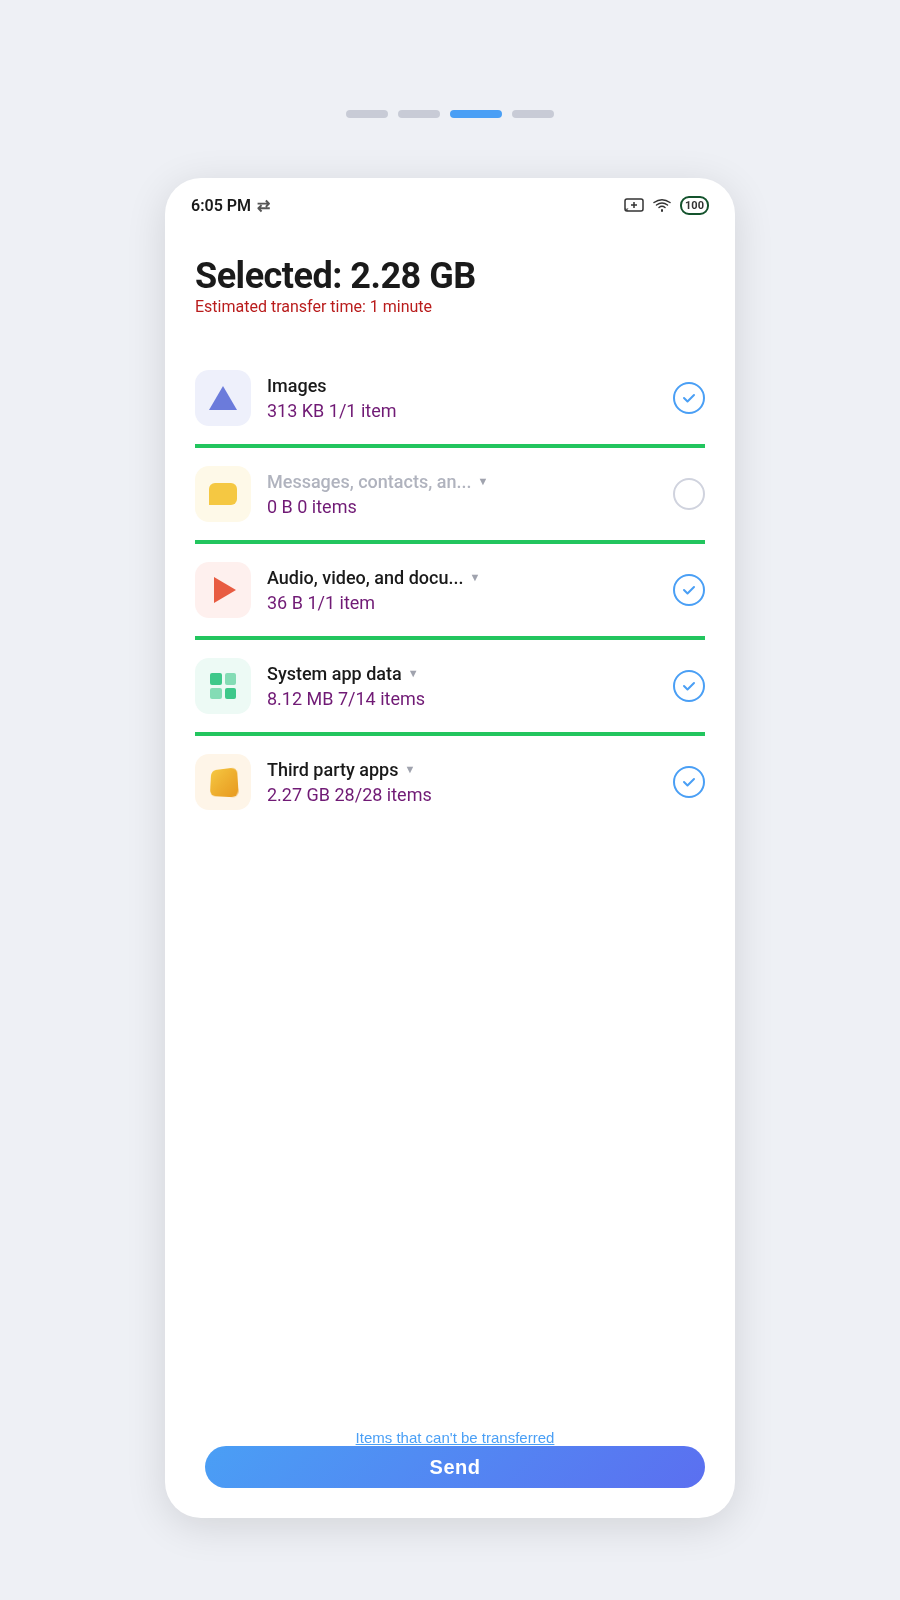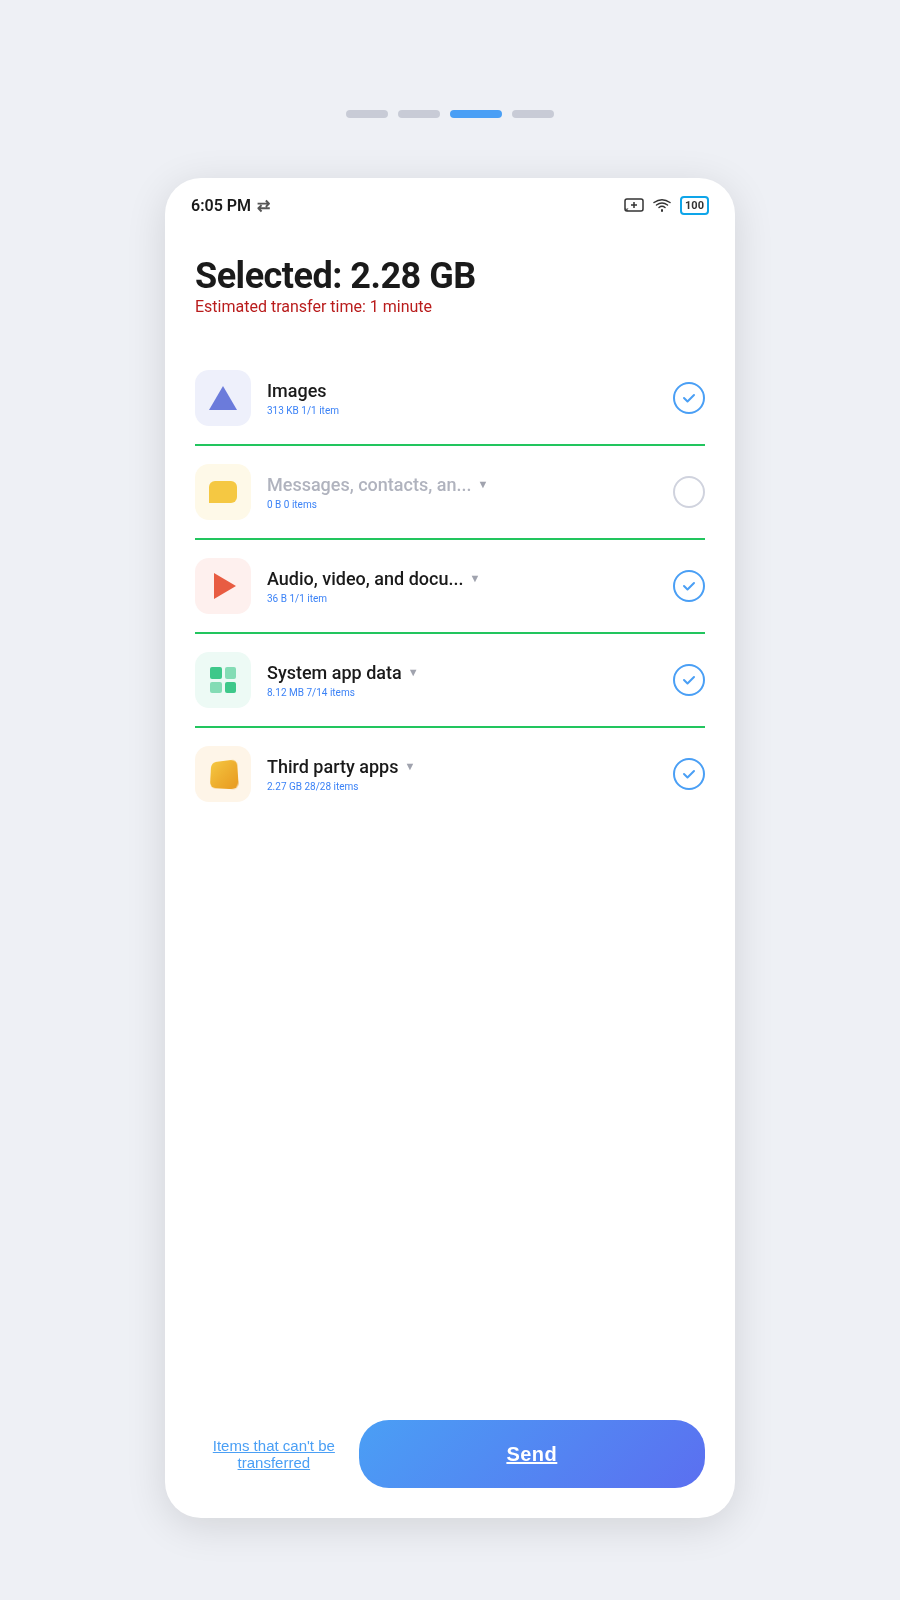--- a/index.html
+++ b/index.html
@@ -79,22 +79,22 @@
 
     .status-icon-box {
       display: flex;
       align-items: center;
       justify-content: center;
       font-size: 14px;
       color: #333;
     }
 
     .battery-icon {
-      border: 2px solid #0ea5e9;
-      border-radius: 4px;
+      border: 2px solid #14532d;
+      border-radius: 9px;
       padding: 1px 3px;
       font-size: 11px;
       font-weight: 700;
       position: relative;
       display: flex;
       align-items: center;
     }
 
     .content-area {
       padding: 30px 30px 20px 30px;
@@ -121,21 +121,21 @@
       display: flex;
       flex-direction: column;
       gap: 0;
       flex: 1;
     }
 
     .list-item {
       display: flex;
       align-items: center;
       padding: 18px 0;
-      border-bottom: 2px solid #22c55e;
+      border-bottom: 4px solid #22c55e;
     }
 
     .list-item:last-child {
       border-bottom: none;
     }
 
     .item-icon-wrap {
       width: 56px;
       height: 56px;
       border-radius: 14px;
@@ -178,22 +178,22 @@
       align-items: center;
       gap: 6px;
       margin-bottom: 4px;
     }
 
     .item-name.dimmed {
       color: #b0b3be;
     }
 
     .item-meta {
-      font-size: 10px;
-      color: #3b82f6;
+      font-size: 18px;
+      color: #701a75;
     }
 
     .dropdown-arrow {
       font-size: 11px;
       color: #a0a3ae;
     }
 
     .check-circle {
       width: 32px;
       height: 32px;
@@ -214,46 +214,44 @@
       width: 32px;
       height: 32px;
       border-radius: 50%;
       border: 2px solid #d0d3de;
       flex-shrink: 0;
     }
 
     .bottom-section {
       padding: 16px 30px 30px 40px;
       display: flex;
-      flex-direction: row;
-      align-items: center;
-      gap: 16px;
+      flex-direction: column;
+      align-items: center;
     }
 
     .cant-transfer-link {
       font-size: 15px;
       color: #4a9ff5;
       text-decoration: underline;
       background: none;
       border: none;
       cursor: pointer;
     }
 
     .send-button {
       width: 100%;
-      height: 68px;
+      height: 42px;
       background: linear-gradient(135deg, #4a9ff5, #5b6ff0);
       border-radius: 30px;
       border: none;
       color: white;
       font-size: 20px;
       font-weight: 600;
       cursor: pointer;
       letter-spacing: 0.5px;
-      text-decoration: underline;
     }
 
     
     .icon-triangle {
       width: 0;
       height: 0;
       border-left: 14px solid transparent;
       border-right: 14px solid transparent;
       border-bottom: 24px solid #6b7bdb;
     }

